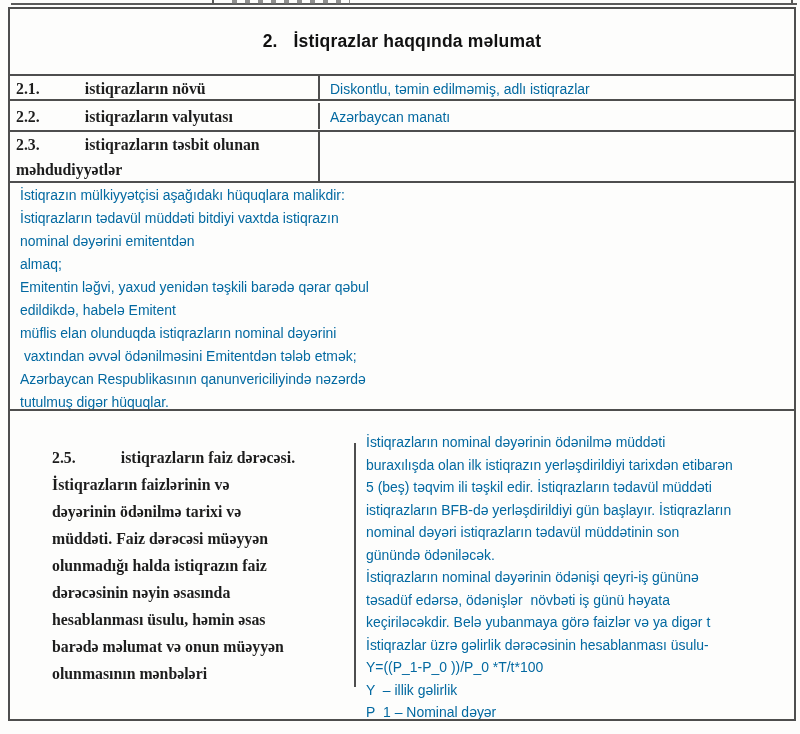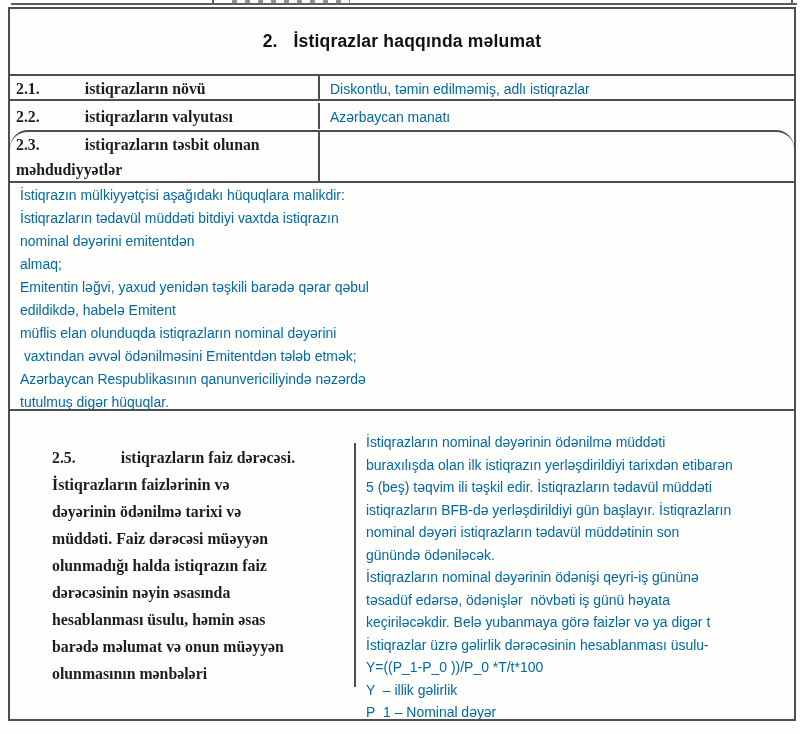--- a/index.html
+++ b/index.html
@@ -17,21 +17,21 @@
     background:repeating-linear-gradient(90deg,#6a6a6a 0 5px,transparent 5px 13px);
   }
   
   .doc-table{
     position:absolute;top:7px;left:8px;width:788px;height:714px;
     box-sizing:border-box;border:2px solid #4e4e4e;background:#fdfdfc;
     display:flex;flex-direction:column;
   }
   .row{display:flex;box-sizing:border-box;border-top:2px solid #4e4e4e;overflow:hidden;align-items:center;}
   .row.header{border-top:none;height:67px;align-items:center;justify-content:center;}
-  .row.r21{height:26px;} .row.r22{height:32px;} .row.r23{height:52px;border-radius:18px;}
+  .row.r21{height:26px;} .row.r22{height:32px;} .row.r23{height:52px;}
   .row.r24{height:236px;} .row.r25{flex:1 1 auto;}
   .cell{box-sizing:border-box;overflow:hidden;}
   .cl{
     flex:0 0 310px;width:310px;border-right:2px solid #4e4e4e;
     padding:1px 4px 0 6px;color:#1d1d1d;
     font-family:"Liberation Serif","DejaVu Serif",serif;font-weight:700;
   }
   .cr{flex:1 1 auto;padding:2px 4px 0 10px;color:#0369a1;}
   .txt{white-space:pre;transform-origin:0 0;display:block;}
   .cl .txt{font-size:17px;line-height:25px;transform:scaleX(.93);}

